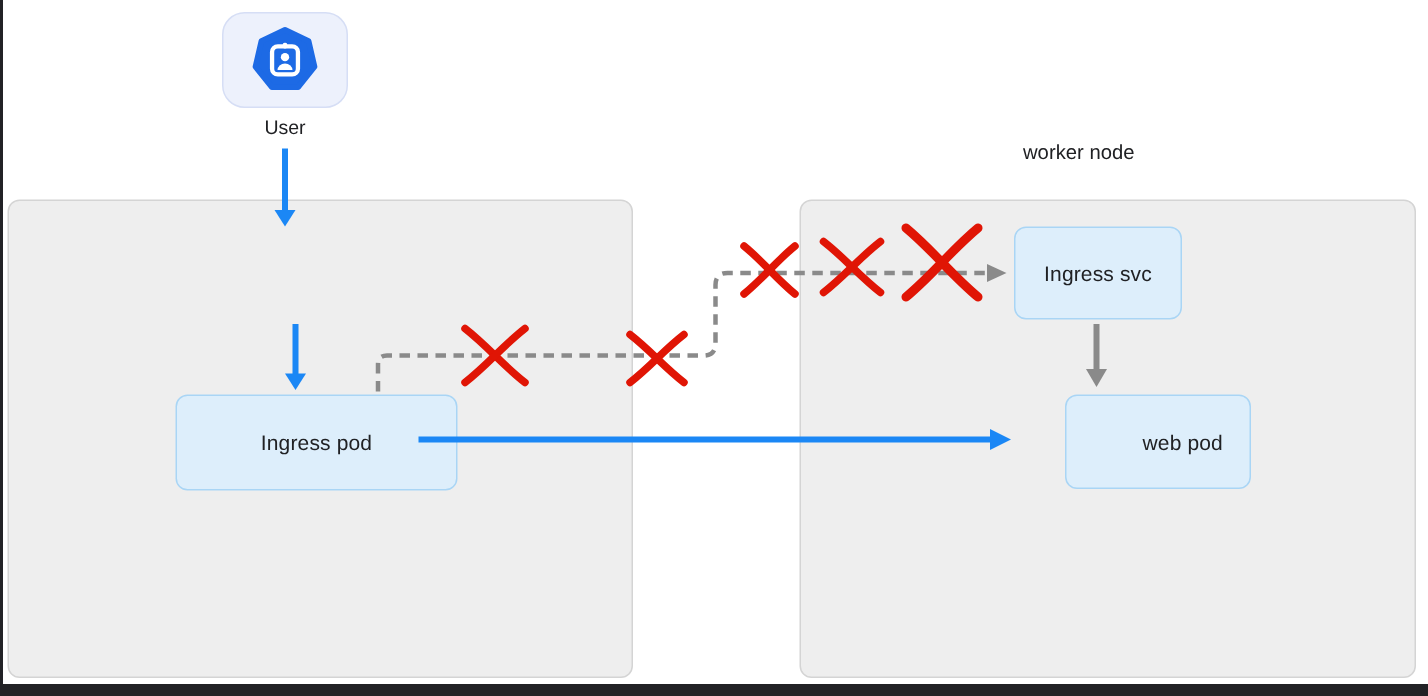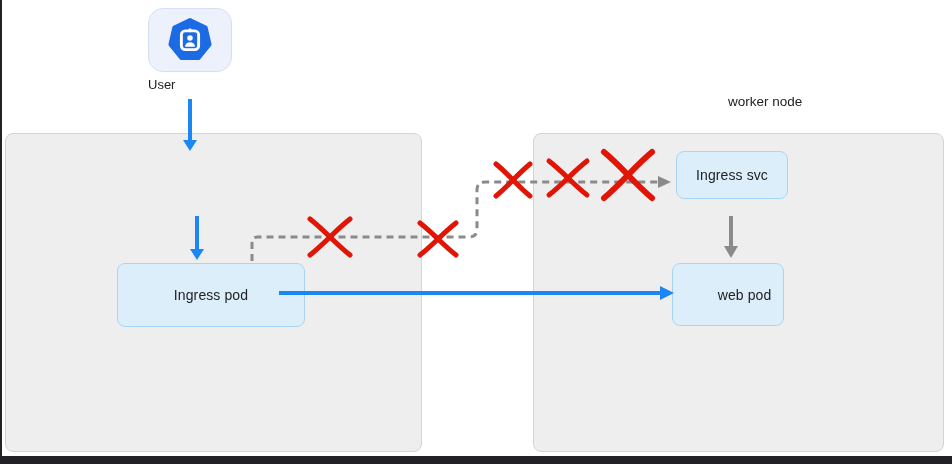--- a/index.html
+++ b/index.html
@@ -8,22 +8,22 @@
 
   .edge-left{position:absolute; left:0; top:0; width:2px; height:464px; background:var(--edge-black);}
   .edge-bottom{position:absolute; left:0; top:456px; width:952px; height:8px; background:var(--edge-black);}
 
   .node-box{position:absolute; background:var(--node-fill); border:1px solid var(--node-border); border-radius:8px; box-sizing:border-box;}
 
   .blue-box{position:absolute; background:var(--box-fill); border:1.5px solid var(--box-border); border-radius:8px; box-sizing:border-box;
             display:flex; align-items:center; justify-content:center; font-size:14px; color:var(--text); letter-spacing:0.1px;}
 
   .label{position:absolute; color:var(--text); font-size:13px;}
-  .user-label{left:148px; top:77px; width:84px; text-align:left;}
-  .worker-label{left:682px; top:94px; font-size:13.5px;margin-left:46px;}
+  .user-label{left:148px; top:77px; width:84px; text-align:center;}
+  .worker-label{left:682px; top:94px; font-size:13.5px;}
 
   .user-icon{position:absolute; left:148px; top:8px; width:84px; height:64px; background:var(--icon-bg);
              border:1.5px solid var(--icon-border); border-radius:15px; box-sizing:border-box;
              display:flex; align-items:center; justify-content:center;}
 
   svg.overlay{position:absolute; left:0; top:0; pointer-events:none;}
   .stroke-blue{stroke:var(--blue);}
   .fill-blue{fill:var(--blue);}
   .stroke-gray{stroke:var(--gray-line);}
   .fill-gray{fill:var(--gray-line);}
@@ -48,24 +48,24 @@
       <rect x="22.4" y="12" width="3.2" height="4" rx="1.4" fill="#ffffff"></rect>
       <circle cx="24" cy="22" r="2.9" fill="#ffffff"></circle>
       <path d="M18.8,31 a5.2,4.6 0 0 1 10.4,0 z" fill="#ffffff"></path>
     </svg>
   </div>
   <div class="label user-label">User</div>
 
   <div class="blue-box" style="left:117px; top:263px; width:188px; height:64px;">
     <span>Ingress pod</span>
   </div>
-  <div class="blue-box" style="left:676px; top:151px; width:112px; height:48px;justify-content:center;">
+  <div class="blue-box" style="left:676px; top:151px; width:112px; height:62px;justify-content:center;">
     <span>Ingress svc</span>
   </div>
-  <div class="blue-box" style="left:672px; top:263px; width:112px; height:63px;padding-left:33px;">
+  <div class="blue-box" style="left:710px; top:263px; width:124px; height:63px;padding-left:33px;">
     <span>web pod</span>
   </div>
 
   <svg class="overlay" width="952" height="464" viewBox="0 0 952 464">
 
     <line x1="190" y1="99" x2="190" y2="141" class="stroke-blue" stroke-width="4"></line>
     <polygon points="183,140 197,140 190,151" class="fill-blue"></polygon>
 
     <line x1="197" y1="216" x2="197" y2="250" class="stroke-blue" stroke-width="4"></line>
     <polygon points="190,249 204,249 197,260" class="fill-blue"></polygon>

